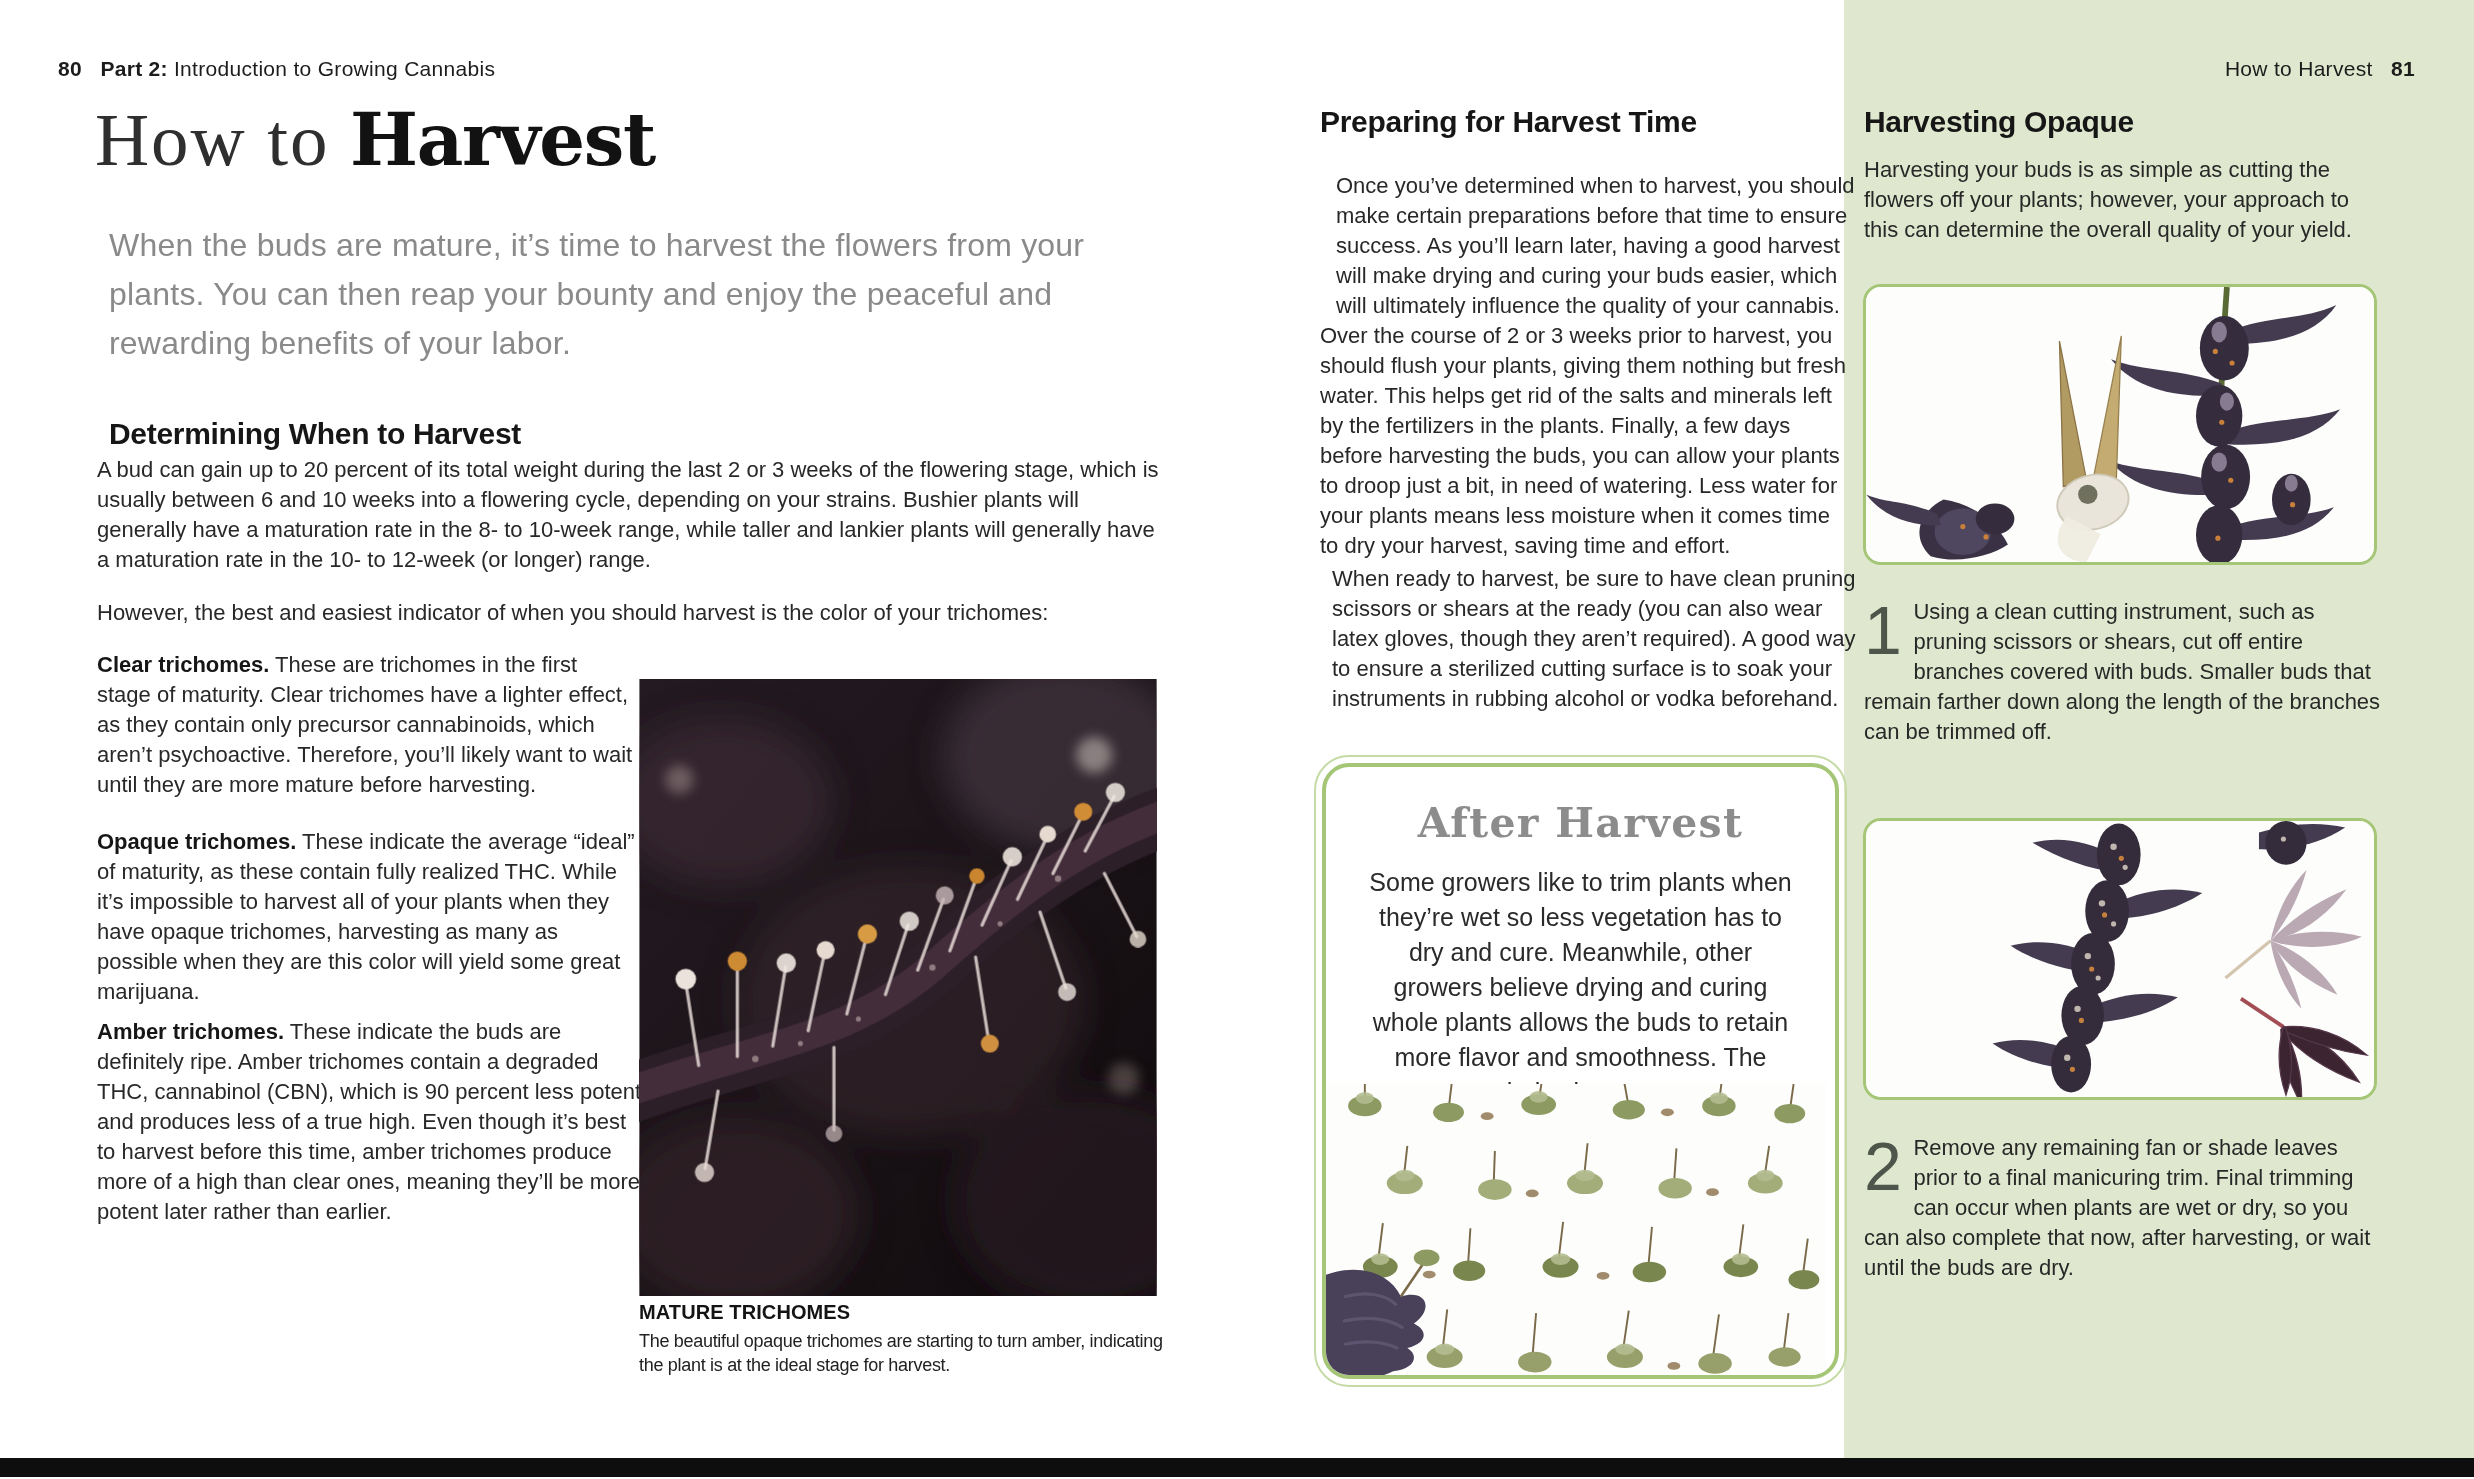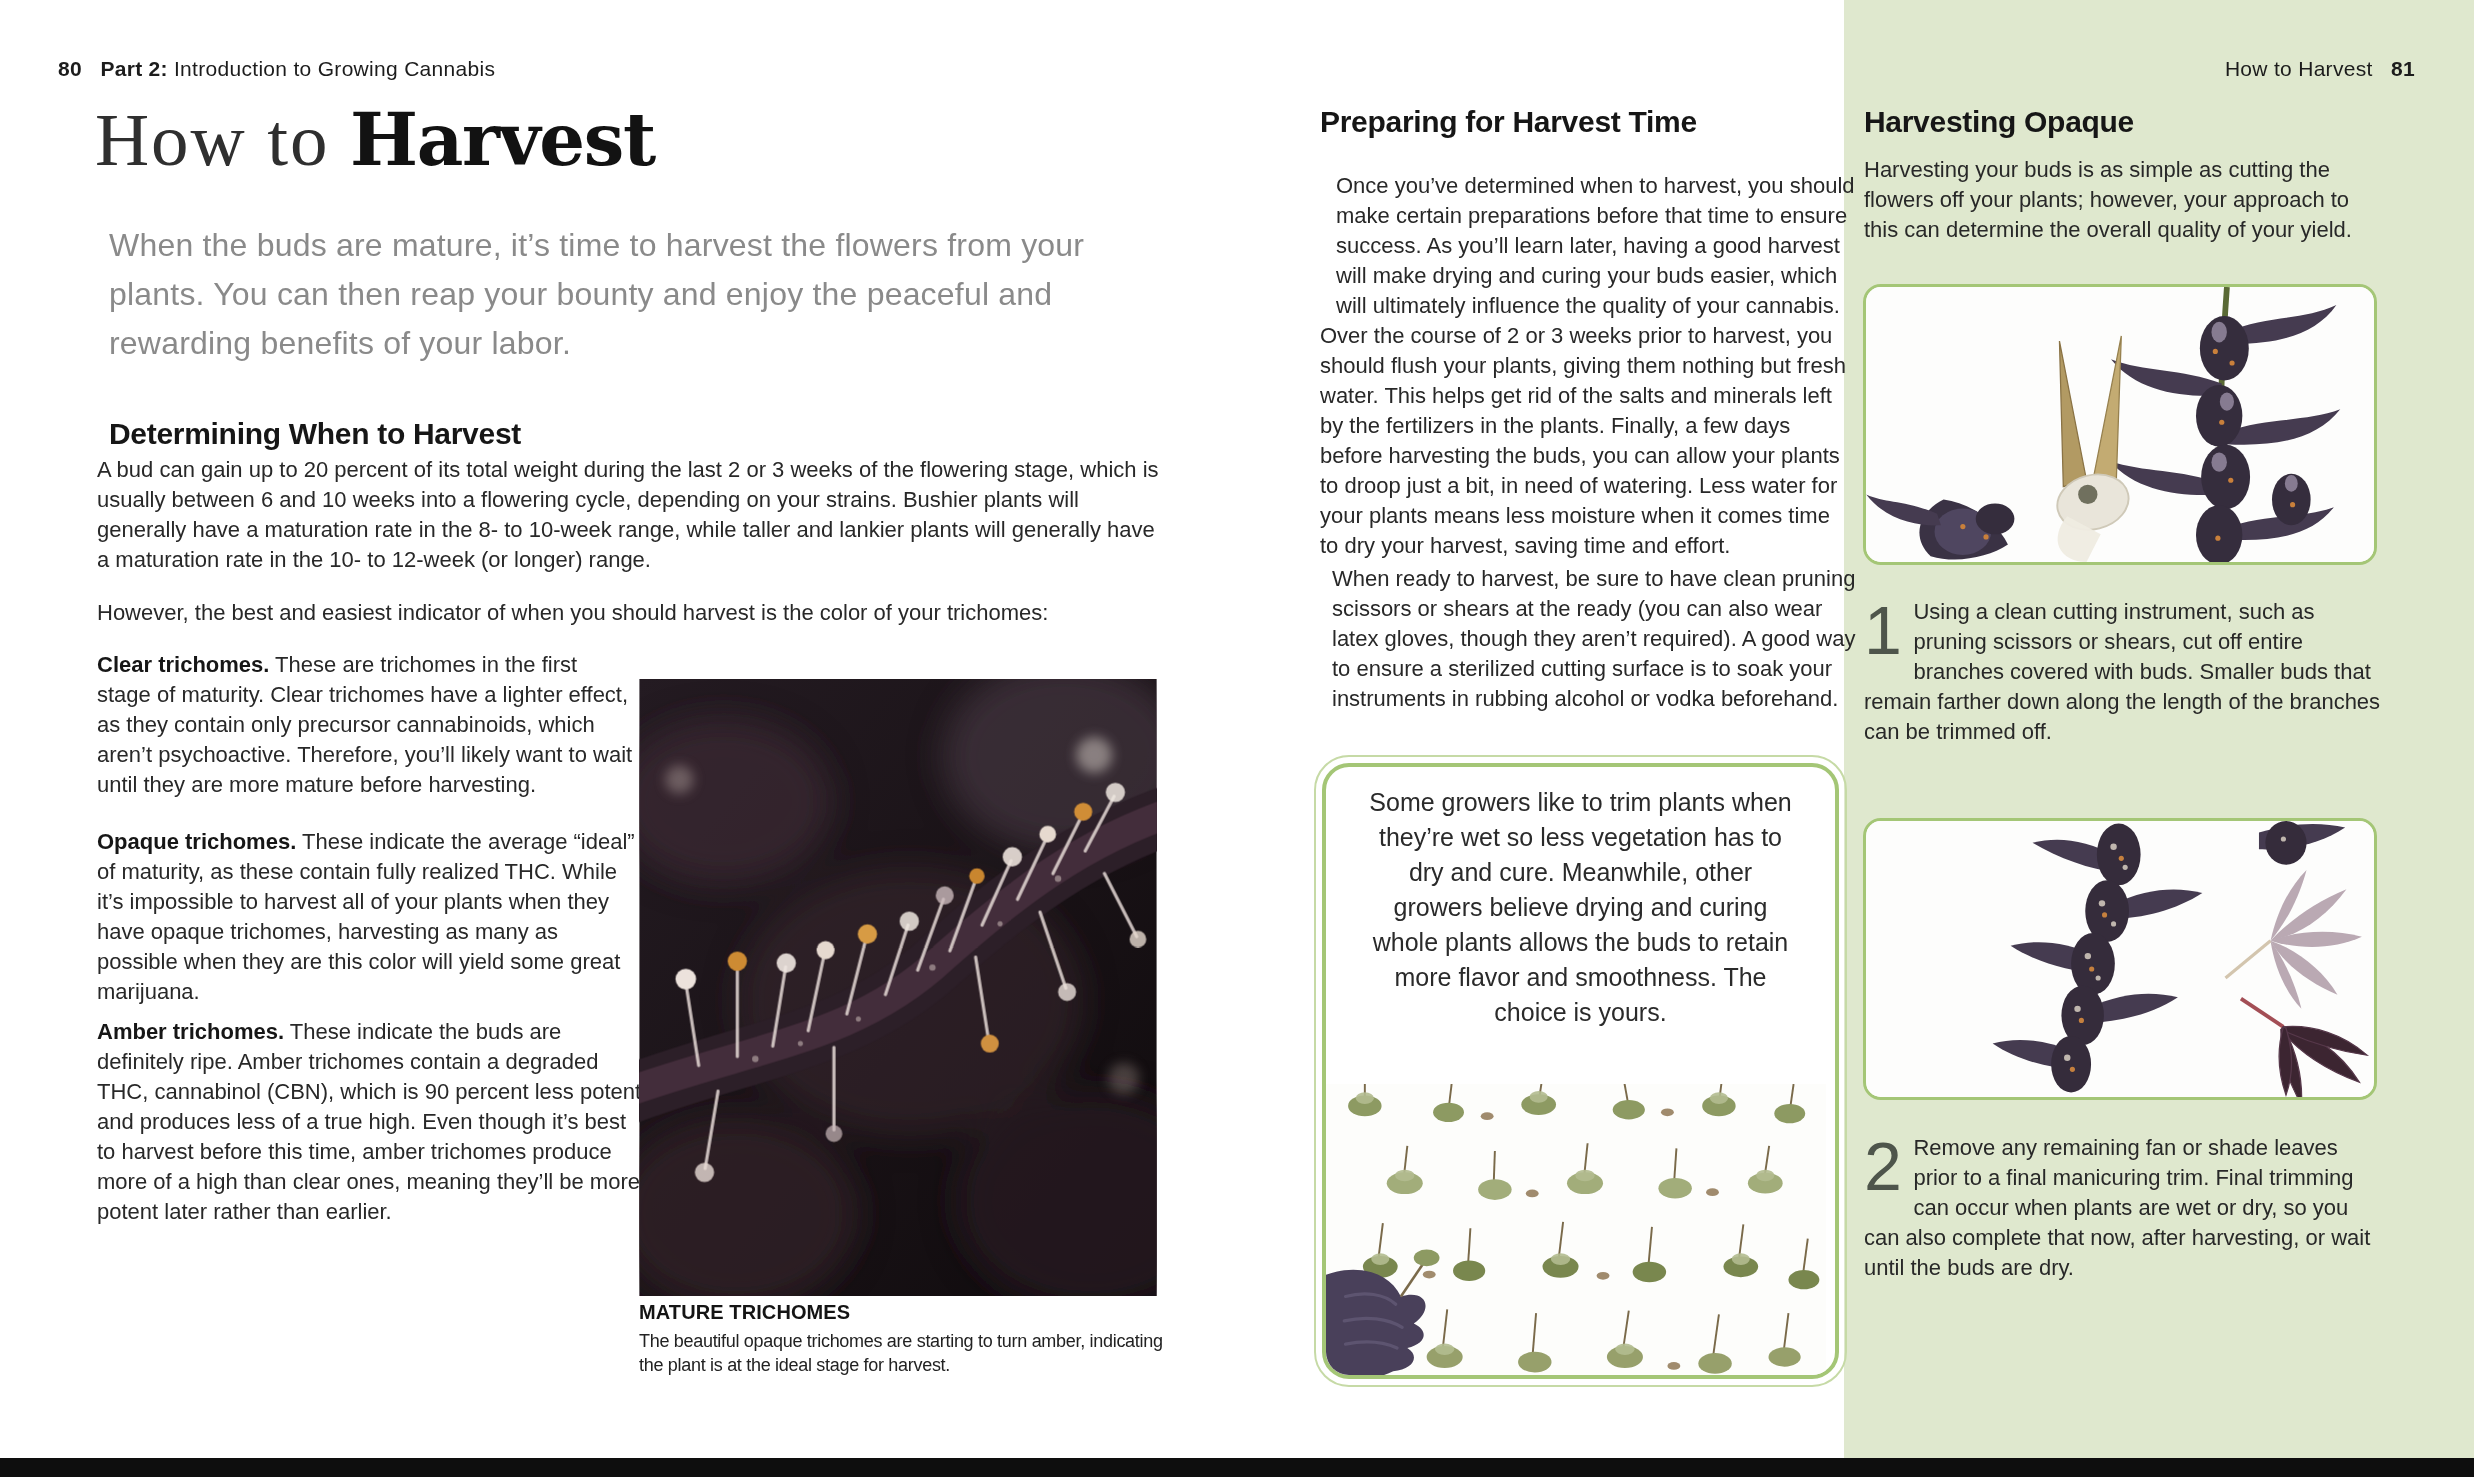--- a/index.html
+++ b/index.html
@@ -152,20 +152,21 @@
 
 <div class="abs caption-title" style="left:639px;top:1301px;width:522px;">MATURE TRICHOMES</div>
 <div class="abs caption-text" style="left:639px;top:1329px;width:525px;">The beautiful opaque trichomes are starting to turn amber, indicating the plant is at the ideal stage for harvest.</div>
 
 <h2 class="abs h2" style="left:1320px;top:105px;margin:0;">Preparing for Harvest Time</h2>
 <p class="abs body-t" style="left:1320px;top:155px;width:525px;margin:16px;">Once you’ve determined when to harvest, you should make certain preparations before that time to ensure success. As you’ll learn later, having a good harvest will make drying and curing your buds easier, which will ultimately influence the quality of your cannabis.</p>
 <p class="abs body-t" style="left:1320px;top:321px;width:528px;margin:0;">Over the course of 2 or 3 weeks prior to harvest, you should flush your plants, giving them nothing but fresh water. This helps get rid of the salts and minerals left by the fertilizers in the plants. Finally, a few days before harvesting the buds, you can allow your plants to droop just a bit, in need of watering. Less water for your plants means less moisture when it comes time to dry your harvest, saving time and effort.</p>
 <p class="abs body-t" style="left:1320px;top:552px;width:525px;margin:12px;">When ready to harvest, be sure to have clean pruning scissors or shears at the ready (you can also wear latex gloves, though they aren’t required). A good way to ensure a sterilized cutting surface is to soak your instruments in rubbing alcohol or vodka beforehand.</p>
 
 <div class="abs ah-box" style="left:1322px;top:763px;width:509px;height:608px;">
+  <div class="ah-title" style="margin-top:32px;">After Harvest</div>
   <div class="ah-text" style="margin:18px 36px 0 36px;">Some growers like to trim plants when they’re wet so less vegetation has to dry and cure. Meanwhile, other growers believe drying and curing whole plants allows the buds to retain more flavor and smoothness. The choice is yours.</div>
   <div style="position:absolute;left:0;right:0;bottom:0;height:291px;">
     <svg width="500" height="291" viewBox="0 0 776 452">
       <rect width="776" height="452" fill="#fdfdfb"></rect>
       <g stroke="#7a6a4a" stroke-width="3">
         <line x1="60" y1="30" x2="60" y2="-10"></line>
           <line x1="190" y1="40" x2="196" y2="-10"></line>
         <line x1="330" y1="28" x2="336" y2="-12"></line>
           <line x1="470" y1="36" x2="462" y2="-8"></line>
         <line x1="610" y1="30" x2="615" y2="-10"></line>

